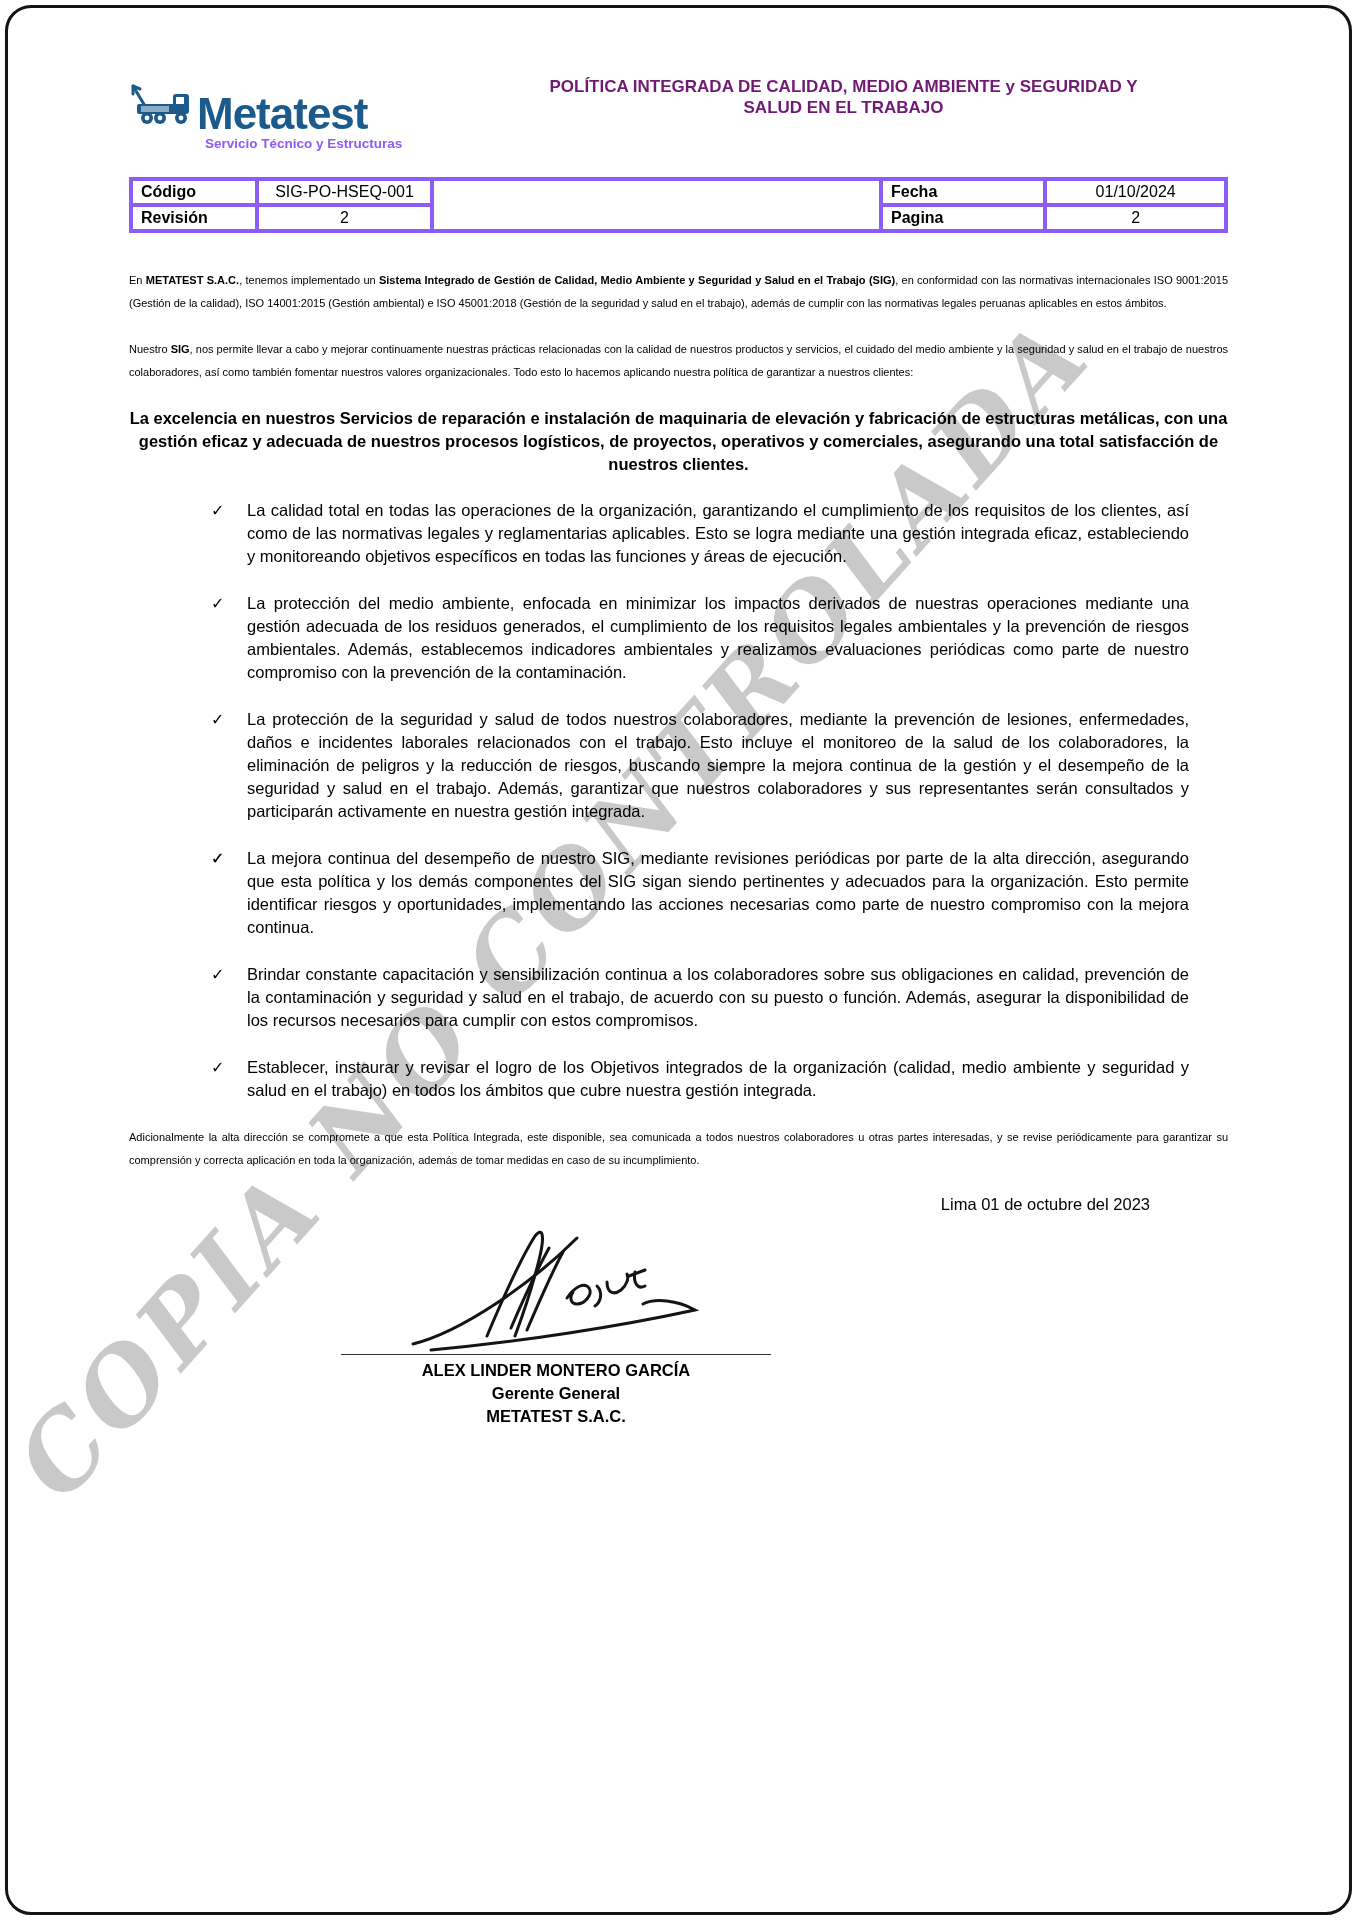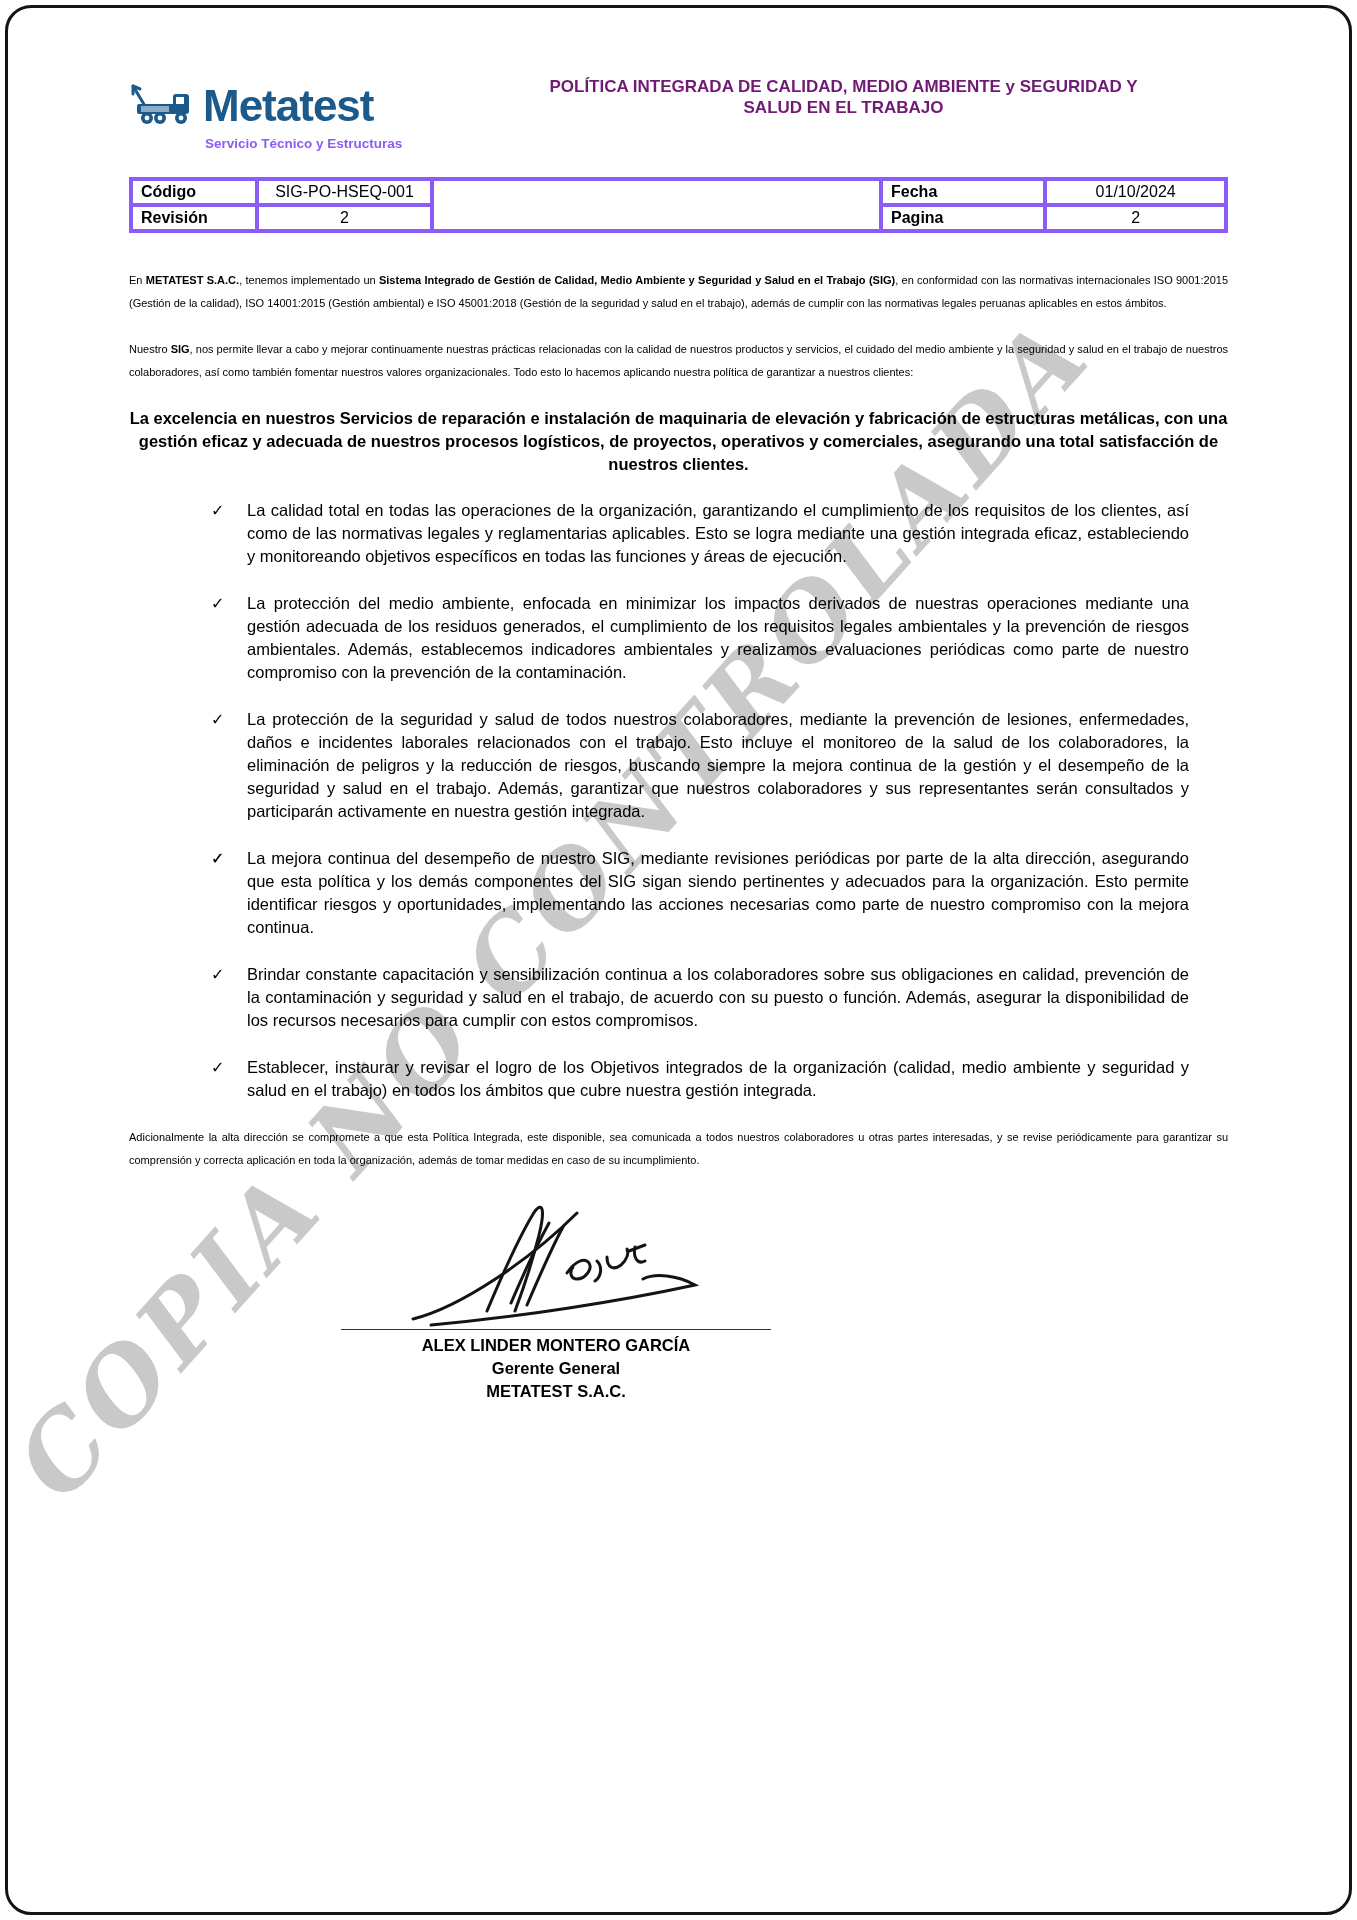--- a/index.html
+++ b/index.html
@@ -15,21 +15,21 @@
     position:absolute; top:900px; left:545px; z-index:0;
     transform:translate(-50%,-50%) rotate(-48deg);
     font-family:"DejaVu Serif", serif; font-style:italic; font-weight:bold;
     font-size:100px; letter-spacing:6px; white-space:nowrap;
     color:#8f8f8f; opacity:.48; pointer-events:none;
   }
 
   
   .header { display:flex; align-items:flex-start; margin-bottom:26px; }
   .logo-block { width:300px; flex:0 0 auto; padding-top:8px; }
-  .logo-row { display:flex; align-items:center; gap:6px; }
+  .logo-row { display:flex; align-items:flex-end; }
   .logo-word { font-size:44px; font-weight:bold; color:#1b5a8a; letter-spacing:-1px; line-height:.9; }
   .logo-tagline { font-size:13.5px; font-weight:bold; color:#8b5cf6; margin-top:2px; padding-left:76px; }
   .doc-title {
     flex:1; text-align:center; font-size:17px; font-weight:bold; color:#701a75;
     line-height:1.25; padding:6px 0 0 30px; max-width:640px; margin:0 auto;
   }
 
   
   table.meta { width:100%; border-collapse:collapse; table-layout:fixed; font-size:16px; margin-bottom:36px; }
   table.meta td { border:4px solid #8b5cf6; padding:2px 8px; height:24px; }
@@ -136,20 +136,21 @@
       <li><span class="check">✓</span><span>La protección del medio ambiente, enfocada en minimizar los impactos derivados de nuestras operaciones mediante una gestión adecuada de los residuos generados, el cumplimiento de los requisitos legales ambientales y la prevención de riesgos ambientales. Además, establecemos indicadores ambientales y realizamos evaluaciones periódicas como parte de nuestro compromiso con la prevención de la contaminación.</span></li>
       <li><span class="check">✓</span><span>La protección de la seguridad y salud de todos nuestros colaboradores, mediante la prevención de lesiones, enfermedades, daños e incidentes laborales relacionados con el trabajo. Esto incluye el monitoreo de la salud de los colaboradores, la eliminación de peligros y la reducción de riesgos, buscando siempre la mejora continua de la gestión y el desempeño de la seguridad y salud en el trabajo. Además, garantizar que nuestros colaboradores y sus representantes serán consultados y participarán activamente en nuestra gestión integrada.</span></li>
       <li><span class="check">✓</span></li>
       <li><span class="check">✓</span><span>La mejora continua del desempeño de nuestro SIG, mediante revisiones periódicas por parte de la alta dirección, asegurando que esta política y los demás componentes del SIG sigan siendo pertinentes y adecuados para la organización. Esto permite identificar riesgos y oportunidades, implementando las acciones necesarias como parte de nuestro compromiso con la mejora continua.</span></li>
       <li><span class="check">✓</span><span>Brindar constante capacitación y sensibilización continua a los colaboradores sobre sus obligaciones en calidad, prevención de la contaminación y seguridad y salud en el trabajo, de acuerdo con su puesto o función. Además, asegurar la disponibilidad de los recursos necesarios para cumplir con estos compromisos.</span></li>
       <li><span class="check">✓</span><span>Establecer, instaurar y revisar el logro de los Objetivos integrados de la organización (calidad, medio ambiente y seguridad y salud en el trabajo) en todos los ámbitos que cubre nuestra gestión integrada.</span></li>
     </ul>
 
     <p class="para closing">Adicionalmente la alta dirección se compromete a que esta Política Integrada, este disponible, sea comunicada a todos nuestros colaboradores u otras partes interesadas, y se revise periódicamente para garantizar su comprensión y correcta aplicación en toda la organización, además de tomar medidas en caso de su incumplimiento.</p>
 
+    <div class="date-line">Lima 01 de octubre del 2023</div>
 
     <div class="signature-block">
       <span>
         <svg class="sig-art" width="330" height="140" viewBox="0 0 330 140" aria-hidden="true">
           <g fill="none" stroke="#141414" stroke-width="3" stroke-linecap="round">
             <path d="M22 124 C 70 112 140 64 186 18"></path>
             <path d="M40 130 C 130 122 230 106 304 90 C 286 80 264 78 252 84"></path>
             <path d="M96 116 C 112 78 130 38 144 16 C 152 6 154 16 148 40 C 140 72 130 100 124 116"></path>
             <path d="M120 108 C 132 80 146 50 158 28"></path>
             <path d="M136 110 C 148 82 160 54 172 32"></path>

